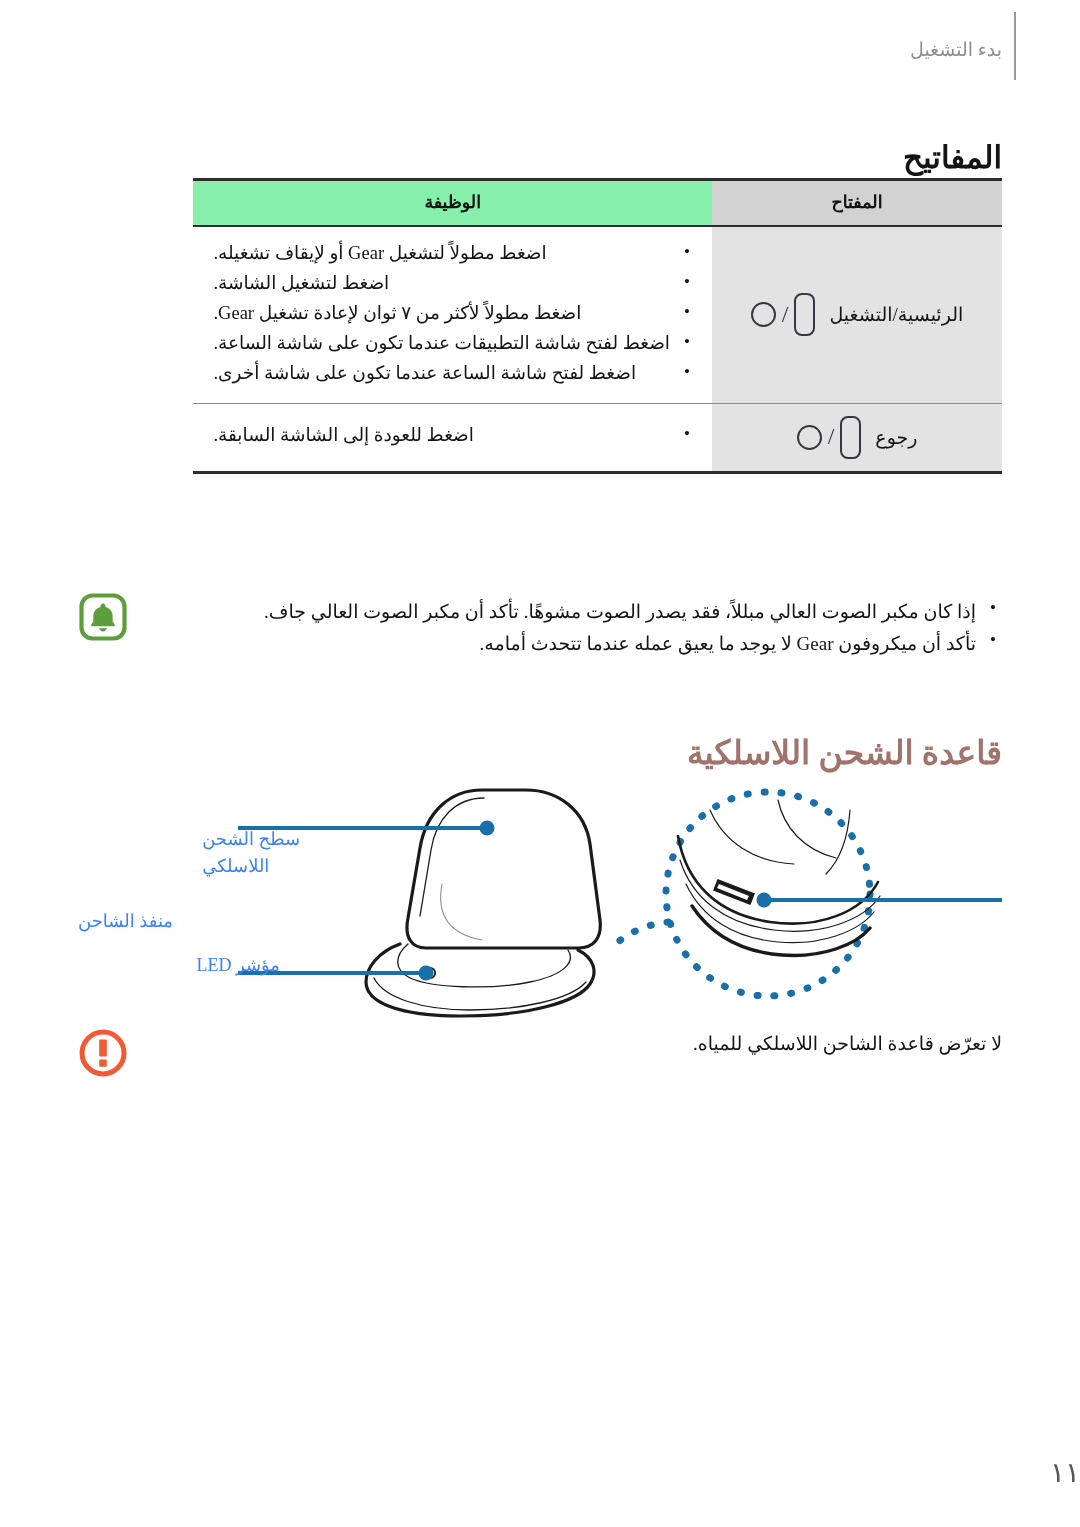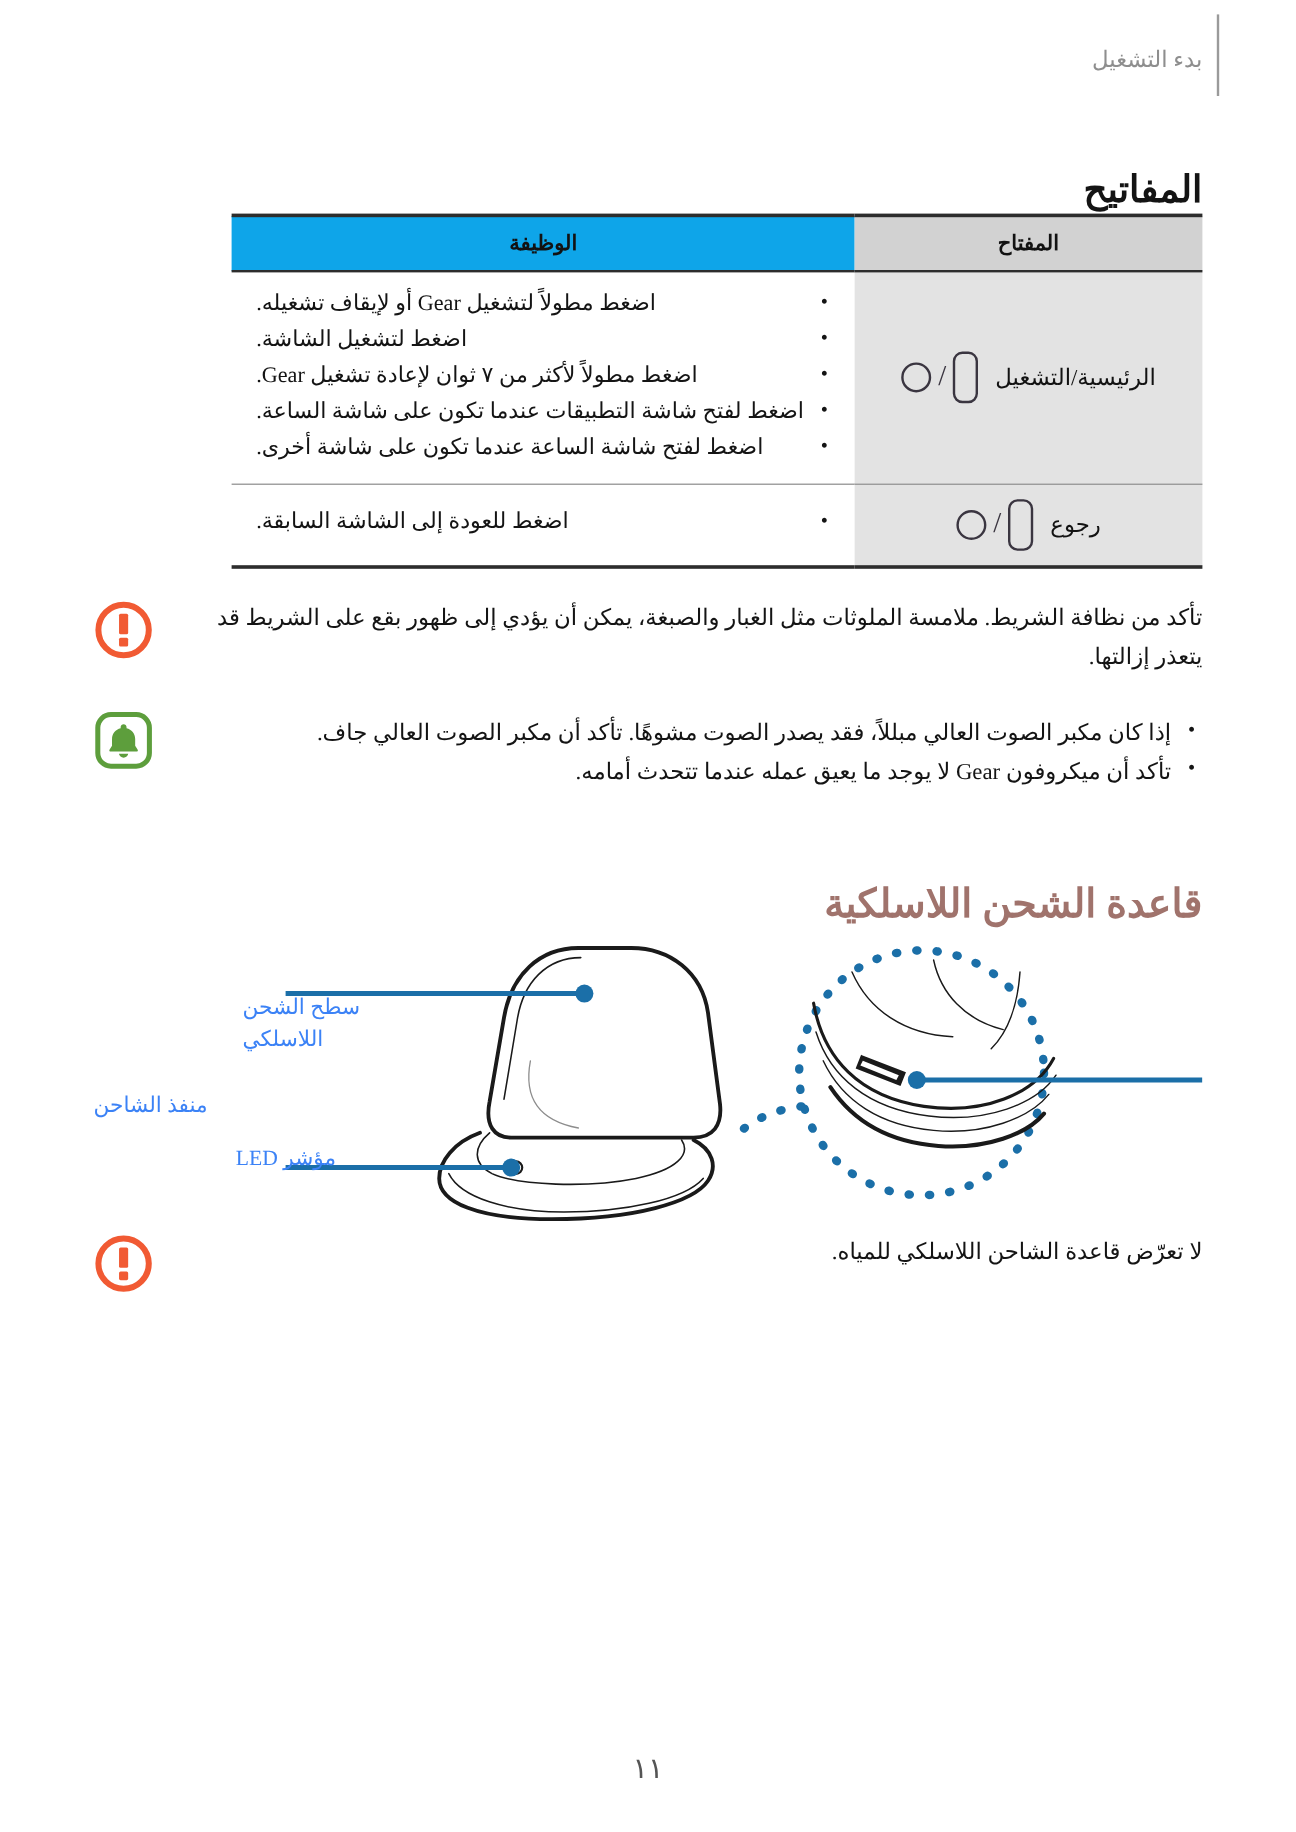--- a/index.html
+++ b/index.html
@@ -73,21 +73,21 @@
   .keys-table col.c-fn  { width: auto; }
 
   .keys-table thead th {
     font-size: 17.5px;
     font-weight: bold;
     padding: 11px 22px 12px 22px;
     border-top: 3px solid #2d2d2d;
     border-bottom: 2px solid #2d2d2d;
     text-align: center;
     color: #121212;
-    background: #0ea5e9;
+    background: #86efac;
   }
   .keys-table thead th.th-key {
     background: #d2d2d2;
   }
   .keys-table thead th.th-fn {
     text-align: center;
   }
 
   .keys-table td {
     vertical-align: middle;
@@ -248,22 +248,21 @@
   .label-port           { top: 908px; left: 78px;  text-align: right; }
 
   .note-water { top: 1028px; gap: 28px; }
 
   
   .page-number {
     position: absolute;
     bottom: 38px;
     left: 0;
     right: 0;
-    text-align: center;
-    font-size: 24px;
+    font-size: 28px;
     color: #555555;
   }
 </style>
 </head>
 <body>
 
 <div class="page">
 
   <div class="running-header">
     <span class="rh-rule"></span>
@@ -318,30 +317,20 @@
         </td>
         <td class="td-fn">
           <ul class="fn-list">
             <li>اضغط للعودة إلى الشاشة السابقة.</li>
           </ul>
         </td>
       </tr>
     </tbody>
   </table>
 
-  <div class="note note-caution">
-    <div class="note-icon">
-      <svg width="50" height="50" viewBox="0 0 50 50" aria-hidden="true">
-        <circle cx="25" cy="25" r="21" fill="none" stroke="#f15a33" stroke-width="5"></circle>
-        <rect x="21.2" y="11.5" width="7.6" height="17" rx="1.3" fill="#f15a33"></rect>
-        <rect x="21.2" y="31.5" width="7.6" height="7.3" rx="1.3" fill="#f15a33"></rect>
-      </svg>
-    </div>
-    <div class="note-body">تأكد من نظافة الشريط. ملامسة الملوثات مثل الغبار والصبغة، يمكن أن يؤدي إلى ظهور بقع على الشريط قد يتعذر إزالتها.</div>
-  </div>
 
   <div class="note note-bell">
     <div class="note-icon">
       <svg width="50" height="50" viewBox="0 0 50 50" aria-hidden="true">
         <rect x="3.5" y="3.5" width="43" height="43" rx="11" fill="none" stroke="#5d9e3c" stroke-width="4.2"></rect>
         <path d="M25 11.5c-1.35 0-2.45 1.05-2.45 2.35v1.1c-4.2.95-7.2 4.55-7.2 8.9v5.6l-2.1 3.25c-.45.7.06 1.6.9 1.6h21.7c.84 0 1.35-.9.9-1.6l-2.1-3.25v-5.6c0-4.35-3-7.95-7.2-8.9v-1.1c0-1.3-1.1-2.35-2.45-2.35z" fill="#5d9e3c"></path>
         <path d="M21.1 36.2h7.8c-.35 1.9-1.95 3.25-3.9 3.25s-3.55-1.35-3.9-3.25z" fill="#5d9e3c"></path>
       </svg>
     </div>
     <div class="note-body">

